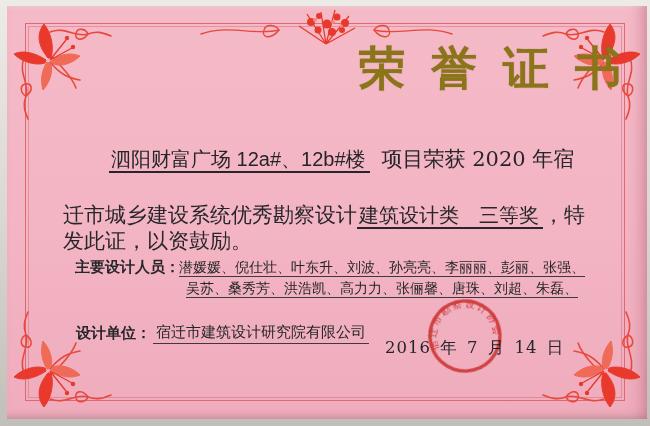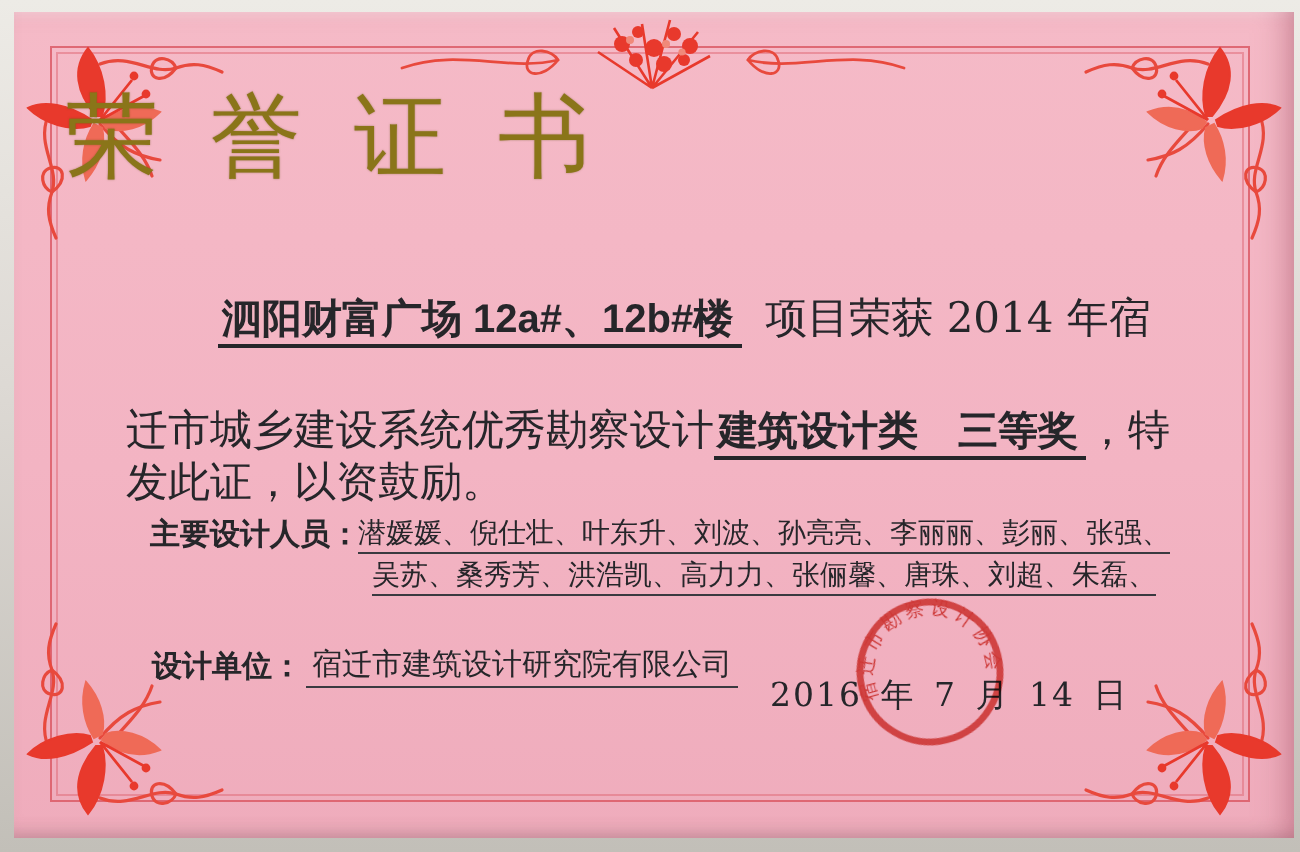--- a/index.html
+++ b/index.html
@@ -17,34 +17,34 @@
   }
   .b-outer,.b-inner{position:absolute;pointer-events:none;}
   .b-outer{left:18px;top:17px;width:598px;height:376px;border:1px solid rgba(219,90,102,.85);}
   .b-inner{left:21px;top:20px;width:592px;height:370px;border:1px solid rgba(224,110,122,.55);}
   .orn{position:absolute;pointer-events:none;}
   .orn.tr{transform:scaleX(-1);}
   .orn.bl{transform:scaleY(-1);}
   .orn.br{transform:scale(-1,-1);}
   .title{
     position:absolute;left:0;top:36px;width:100%;margin:0;
-    text-align:left;font-size:46px;font-weight:normal;line-height:52px;
+    text-align:right;font-size:46px;font-weight:bold;line-height:52px;
     letter-spacing:26px;text-indent:26px;color:#8a7519;
     text-shadow:0 0 1px rgba(95,79,12,.55);
   }
   .bodyline{
     position:absolute;left:56px;white-space:nowrap;
     font-size:21px;color:#26262a;line-height:30px;
   }
   .l1{top:138px;padding-left:46px;}
   .l2{top:194px;}
   .l3{top:220px;}
   .bold-u{
     font-family:"Liberation Sans","DejaVu Sans",sans-serif;
-    font-weight:bold;font-size:20px;
+    font-weight:normal;font-size:20px;
     border-bottom:2px solid #26262a;padding:0 4px 1px 2px;
   }
   .gap{display:inline-block;width:12px;}
   .designers-label,.unit-label{
     position:absolute;font-family:"Liberation Sans","DejaVu Sans",sans-serif;
     font-weight:bold;font-size:15px;color:#26262a;
   }
   .designers-label{left:68px;top:252px;text-align:center;}
   .names{position:absolute;left:170px;top:251px;width:410px;
     font-size:14px;line-height:20.5px;color:#26262a;text-align:center;}
@@ -193,21 +193,21 @@
       </g>
       <g fill="#f0897a">
         <circle cx="116" cy="12" r="2"></circle>
           <circle cx="134" cy="14" r="2"></circle>
           <circle cx="142" cy="18" r="1.8"></circle>
       </g>
     </svg>
 
     <h1 class="title">荣誉证书</h1>
 
-    <div class="bodyline l1"><span class="bold-u">泗阳财富广场 12a#、12b#楼</span><span class="gap"></span><span>项目荣获 2014 年宿</span></div>
+    <div class="bodyline l1"><span class="bold-u">泗阳财富广场 12a#、12b#楼</span><span class="gap"></span><span>项目荣获 2020 年宿</span></div>
 
     <div class="bodyline l2"><span>迁市城乡建设系统优秀勘察设计</span><span class="bold-u">建筑设计类　三等奖</span><span>，特</span></div>
 
     <div class="bodyline l3">发此证，以资鼓励。</div>
 
     <div class="designers-label">主要设计人员：</div>
     <div class="names">
       <div class="row"><span>潜媛媛、倪仕壮、叶东升、刘波、孙亮亮、李丽丽、彭丽、张强、</span></div>
       <div class="row"><span>吴苏、桑秀芳、洪浩凯、高力力、张俪馨、唐珠、刘超、朱磊、</span></div>
     </div>

